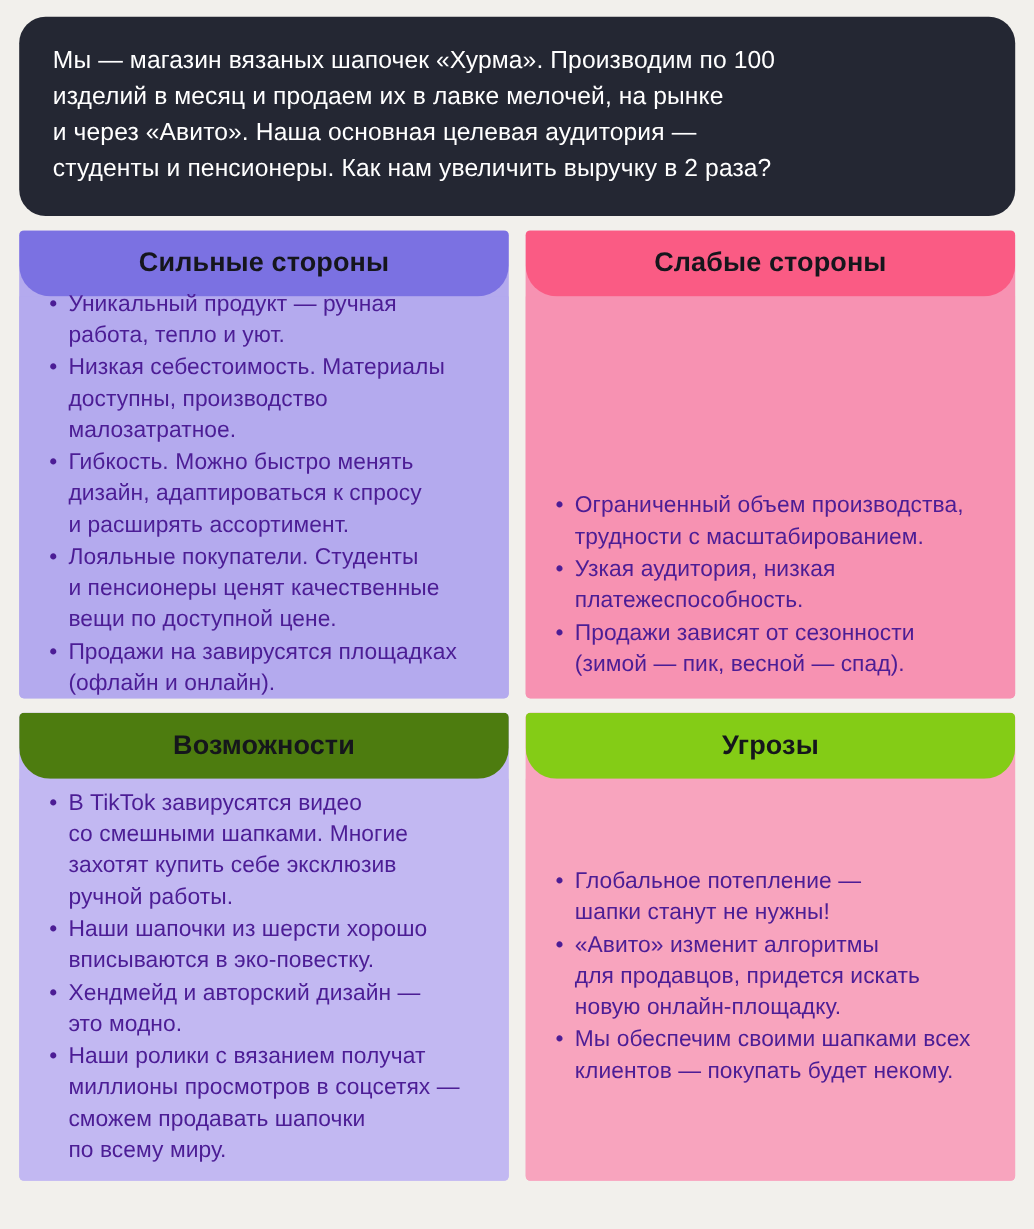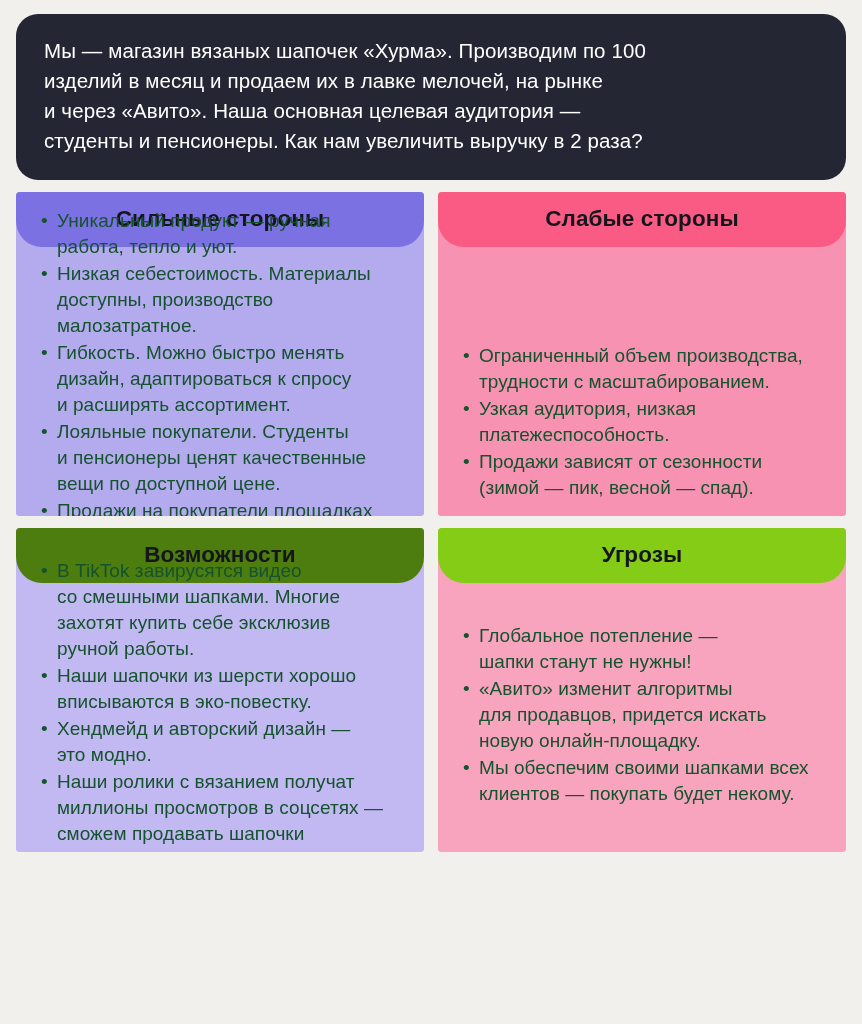--- a/index.html
+++ b/index.html
@@ -12,21 +12,21 @@
 
   body {
     background: #f2f0ec;
     font-family: "Liberation Sans", "DejaVu Sans", sans-serif;
     color: #15161c;
     overflow: hidden;
   }
 
   .page {
     width: 862px;
-    height: 852px;
+    height: 984px;
     padding: 14px 16px 0 16px;
     display: flex;
     flex-direction: column;
     gap: 12px;
   }
 
   
   .intro {
     background: #242733;
     color: #ffffff;
@@ -88,21 +88,21 @@
     width: 100%;
   }
   ul.points li {
     position: relative;
     padding-left: 19px;
     font-size: 19px;
     line-height: 26px;
     letter-spacing: 0.05px;
     margin-bottom: 1px;
     white-space: pre-line;
-    color: #14532d;
+    color: #4c1d95;
   }
   ul.points li::before {
     content: "•";
     position: absolute;
     left: 3px;
     top: 0;
     font-size: 19px;
     line-height: 26px;
   }
 
@@ -147,21 +147,21 @@
 работа, тепло и уют.</li>
           <li>Низкая себестоимость. Материалы
 доступны, производство
 малозатратное.</li>
           <li>Гибкость. Можно быстро менять
 дизайн, адаптироваться к спросу
 и расширять ассортимент.</li>
           <li>Лояльные покупатели. Студенты
 и пенсионеры ценят качественные
 вещи по доступной цене.</li>
-          <li>Продажи на покупатели площадках
+          <li>Продажи на завирусятся площадках
 (офлайн и онлайн).</li>
         </ul>
       </div>
     </section>
 
     <section class="card q-weaknesses">
       <div class="card-header">
         <h2>Слабые стороны</h2>
       </div>
       <div class="card-body">

